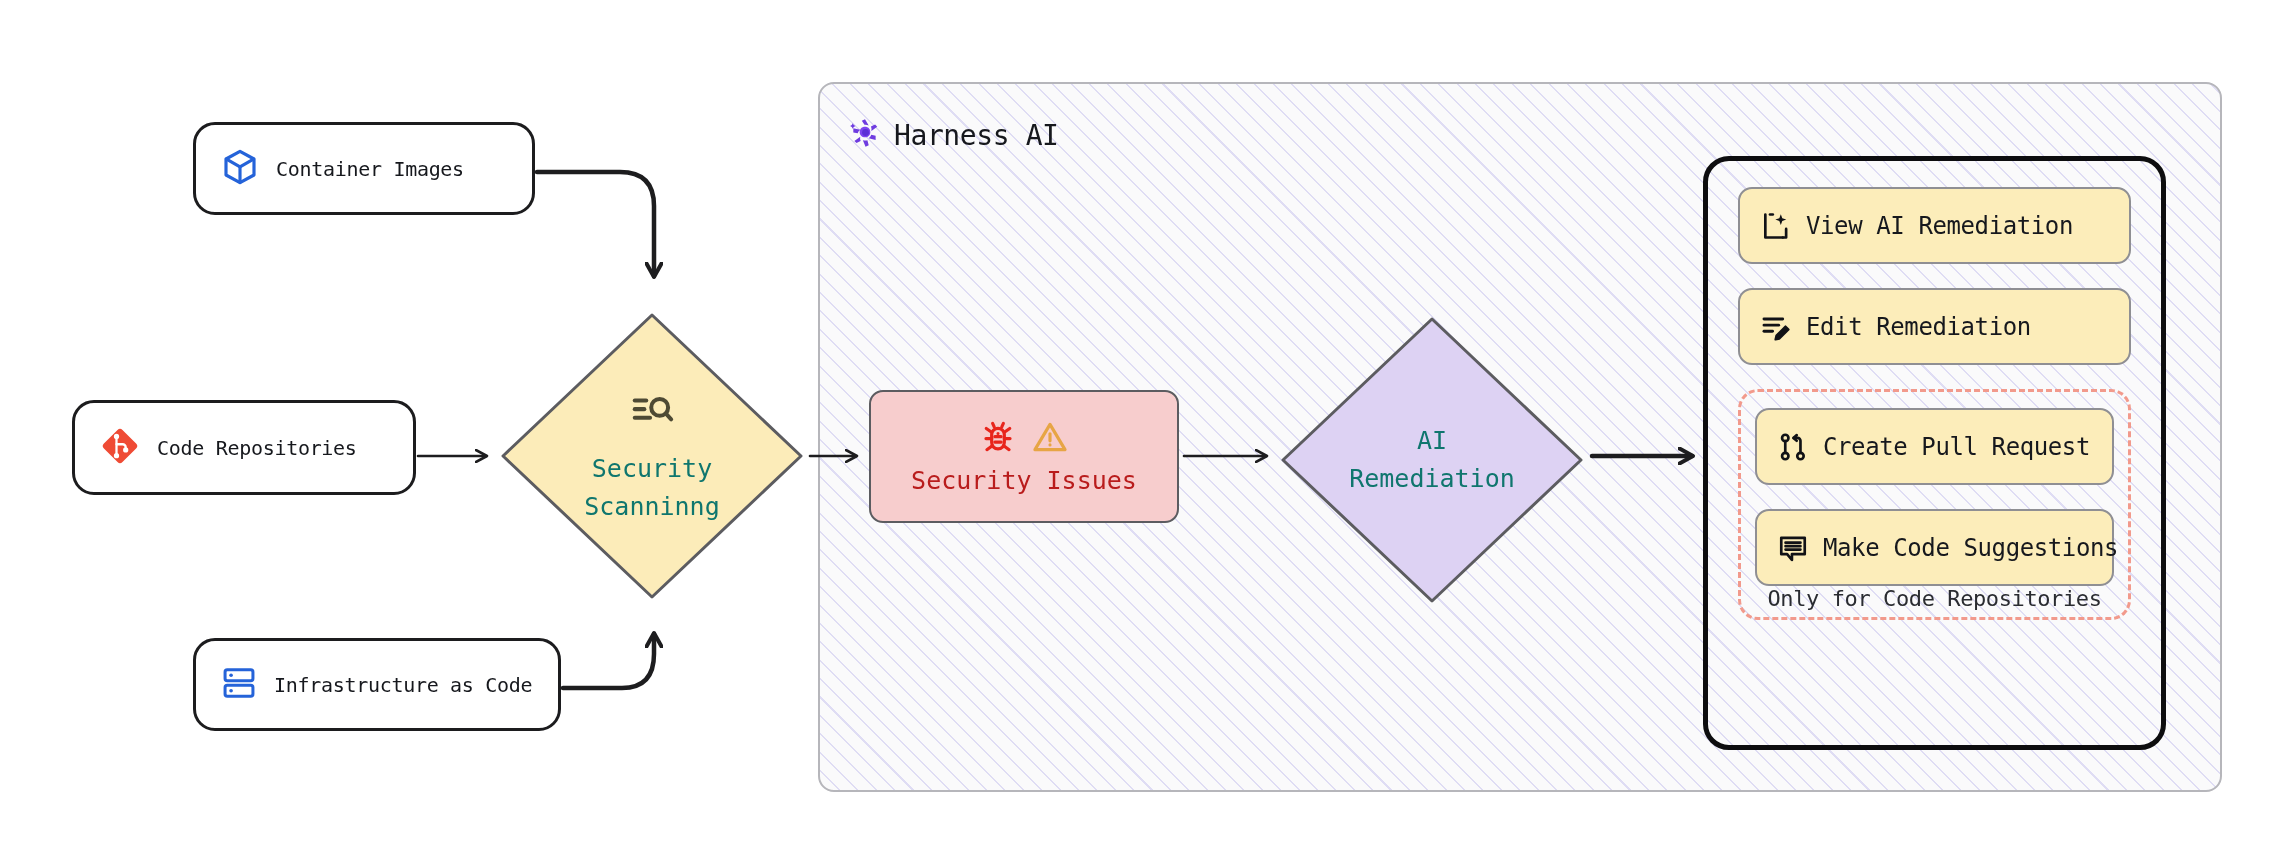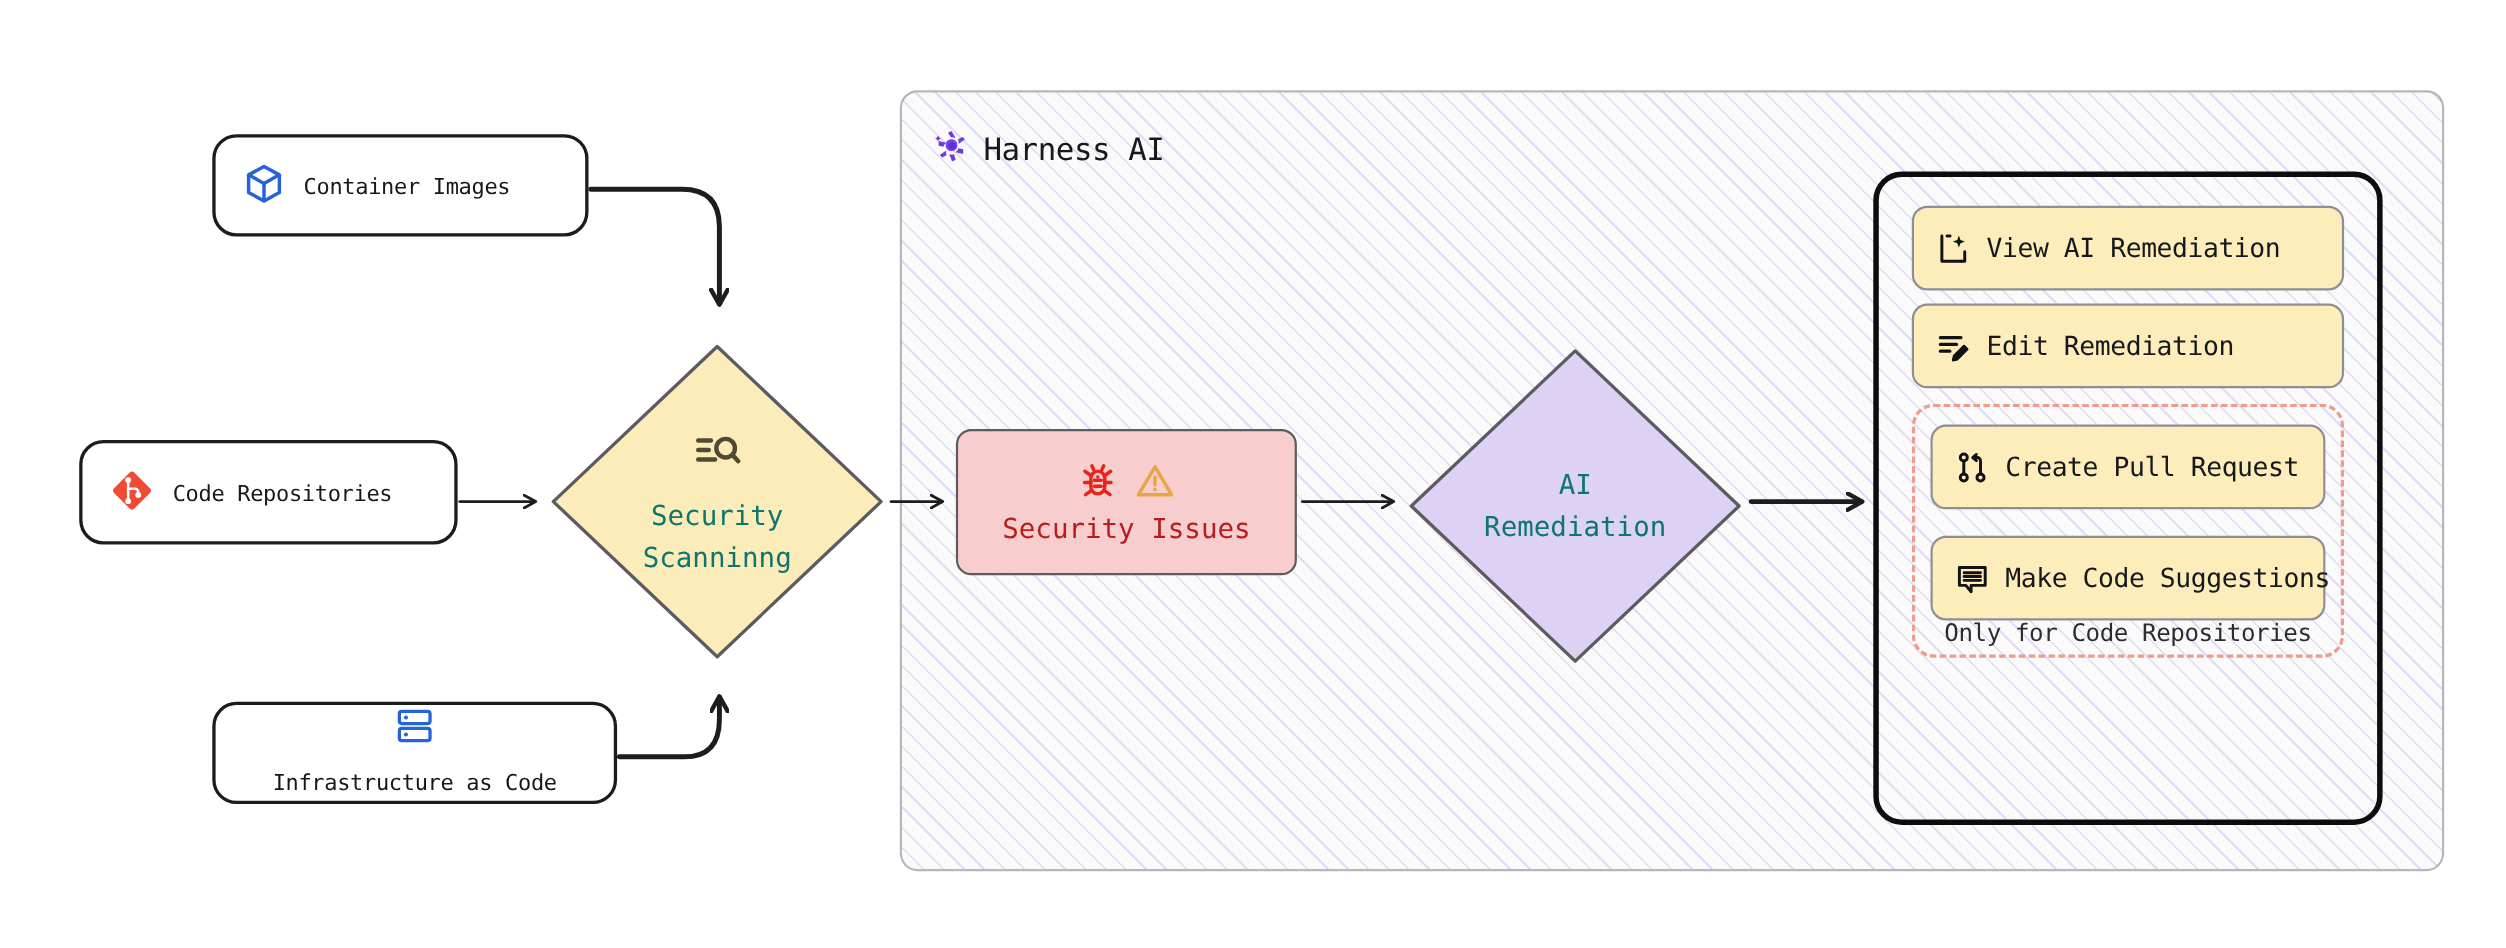--- a/index.html
+++ b/index.html
@@ -41,21 +41,21 @@
   .src-node .label {
     font-size: 20px;
     color: #16181d;
     letter-spacing: -0.3px;
     white-space: nowrap;
   }
   .ico { flex: 0 0 auto; display: block; }
 
   #node-container-images   { left: 193px; top: 122px;  width: 342px; height: 93px; }
   #node-code-repositories  { left: 72px;  top: 400px;  width: 344px; height: 95px; }
-  #node-iac                { left: 193px; top: 638px;  width: 368px; height: 93px; flex-direction: column; }
+  #node-iac                { left: 193px; top: 638px;  width: 368px; height: 93px; }
 
   
   .diamond-wrap {
     position: absolute;
     z-index: 10;
   }
   .diamond-shape {
     position: absolute;
     left: 0; top: 0;
     width: 100%; height: 100%;
@@ -184,22 +184,22 @@
     flex: 0 0 auto;
   }
   .action-btn .label {
     font-size: 24px;
     color: #16181d;
     letter-spacing: -0.4px;
     white-space: nowrap;
   }
   .action-btn .ico { line-height: 0; }
 
-  #btn-view-ai        { margin-bottom: 12px; }
-  #btn-edit-remediation { margin-bottom: 14px; }
+  #btn-view-ai        { margin-bottom: 24px; }
+  #btn-edit-remediation { margin-bottom: 24px; }
 
   #dashed-group {
     position: relative;
     box-sizing: border-box;
     border: 3px dashed #f29a8c;
     border-radius: 20px;
     padding: 16px 14px 6px 14px;
     display: flex;
     flex-direction: column;
     flex: 0 0 auto;

